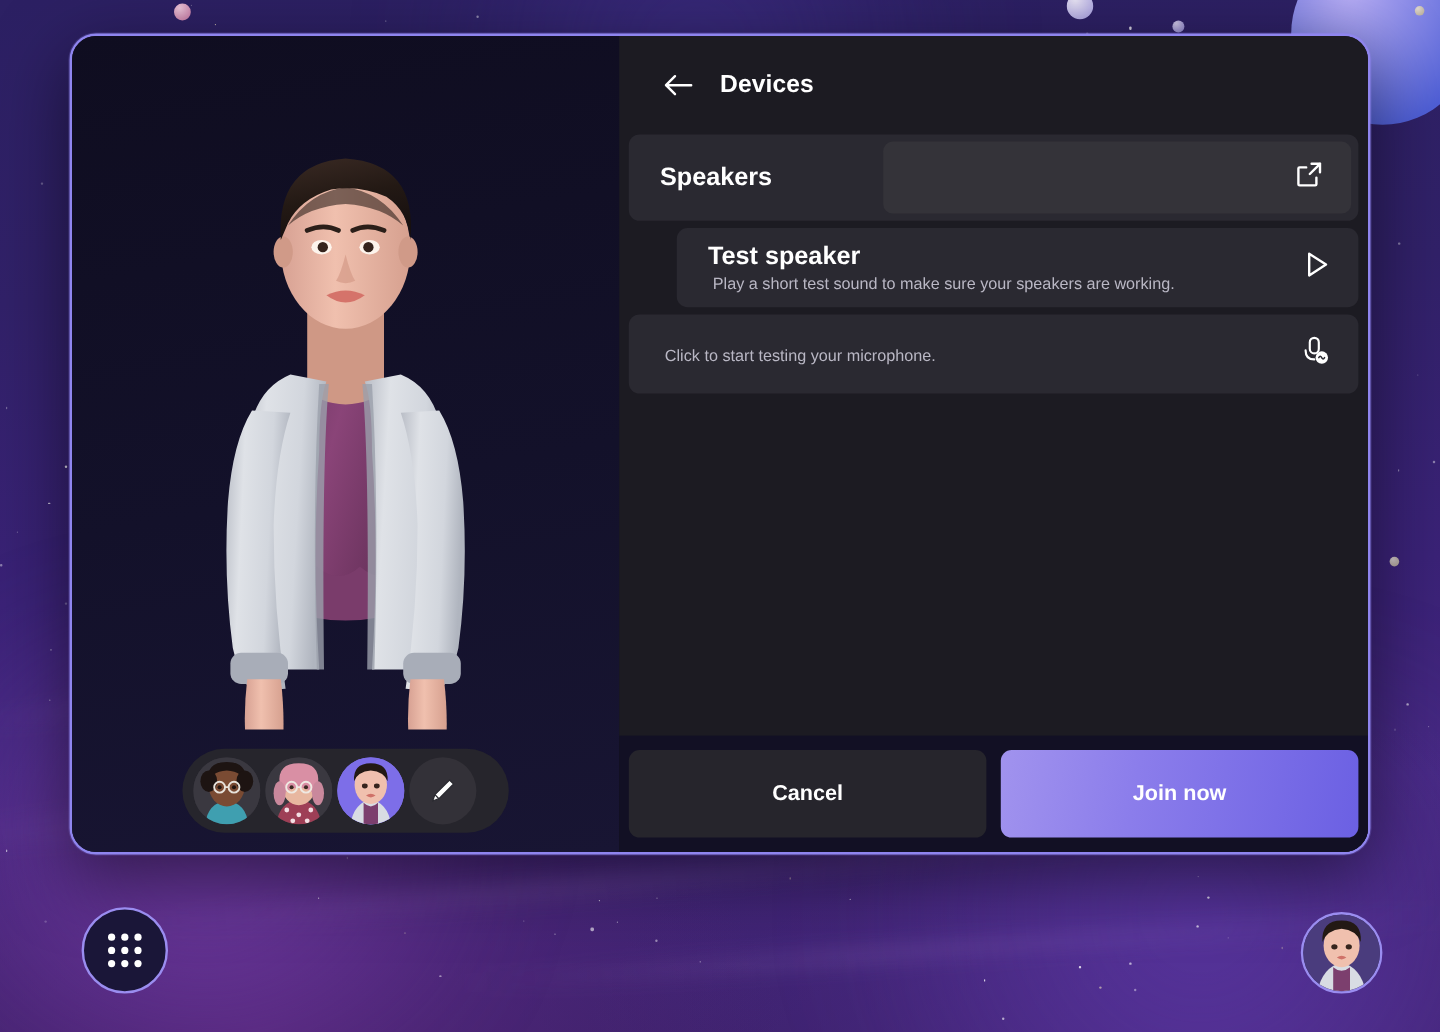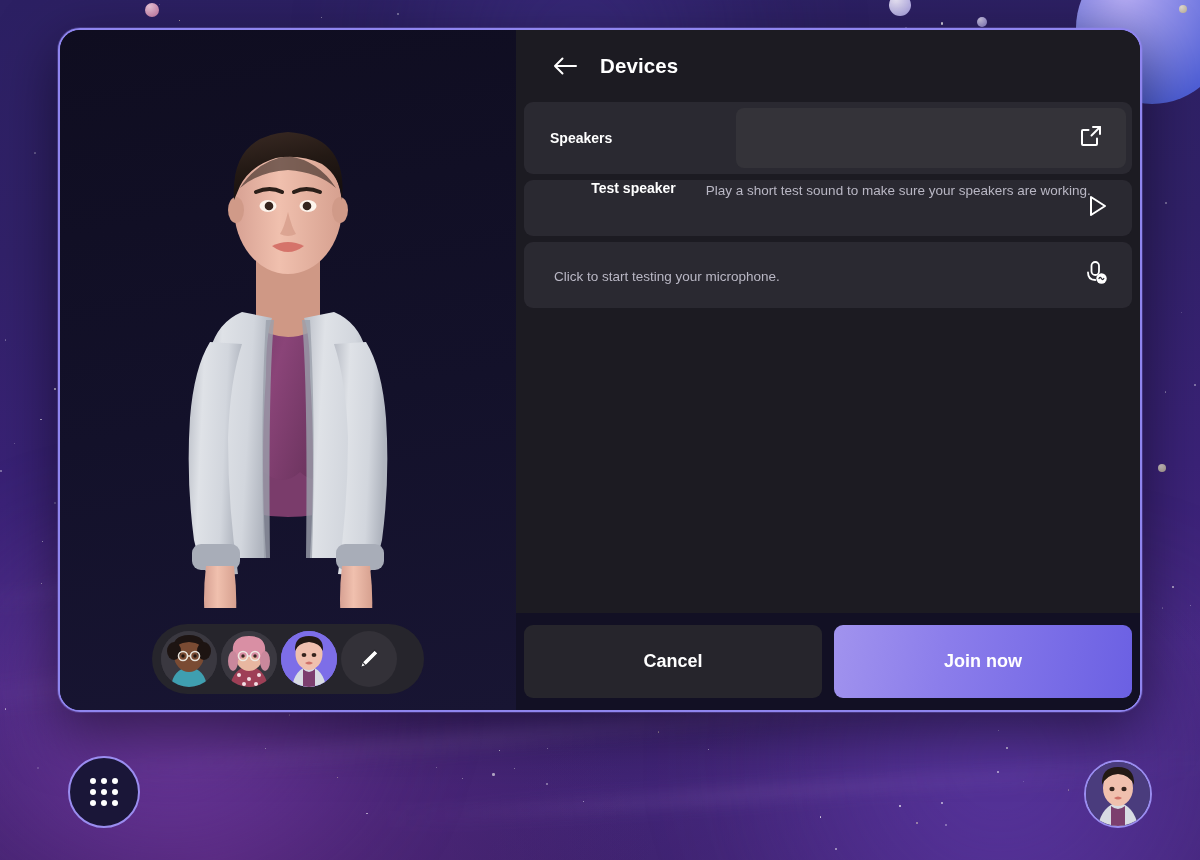--- a/index.html
+++ b/index.html
@@ -103,21 +103,21 @@
   #settings {
     flex: 1;
     position: relative;
     background: #1c1b22;
     display: flex;
     flex-direction: column;
     padding: 0;
   }
 
   #header {
-    height: 72px;
+    height: 82px;
     display: flex;
     align-items: center;
     gap: 20px;
     padding-left: 34px;
     flex: none;
   }
   #back-btn {
     width: 30px; height: 30px;
     display: flex; align-items: center; justify-content: center;
     cursor: pointer;
@@ -140,21 +140,21 @@
   .row {
     background: #2a2931;
     border-radius: 9px;
     display: flex;
     align-items: center;
     position: relative;
     flex: none;
   }
   .row-label {
     color: #fff;
-    font-size: 14px;
+    font-size: 21px;
     font-weight: 600;
     padding-left: 26px;
     white-space: nowrap;
   }
   .row-sub {
     color: #b9b7c4;
     font-size: 13.5px;
     font-weight: 400;
     padding-left: 30px;
     margin-top: 3px;
@@ -212,21 +212,21 @@
     border-radius: 50%;
     background: #7a6ee8;
     cursor: pointer;
   }
   #vol-value {
     color: #fff; font-size: 16px; font-weight: 600;
     width: 14px; text-align: right;
   }
 
   
-  #row-test-speaker { height: 56px; flex-direction: row; justify-content: center; align-items: stretch; }
+  #row-test-speaker { height: 66px; flex-direction: column; justify-content: center; align-items: stretch; margin-left: 40px; }
   #play-icon { position: absolute; right: 22px; top: 50%; transform: translateY(-50%); cursor: pointer; }
 
   
   #row-mic { height: 66px; }
   #mic-pill {
     position: absolute;
     left: 212px; top: 5px; right: 5px; bottom: 5px;
     background: #343339;
     border-radius: 8px;
     display: flex; align-items: center;

